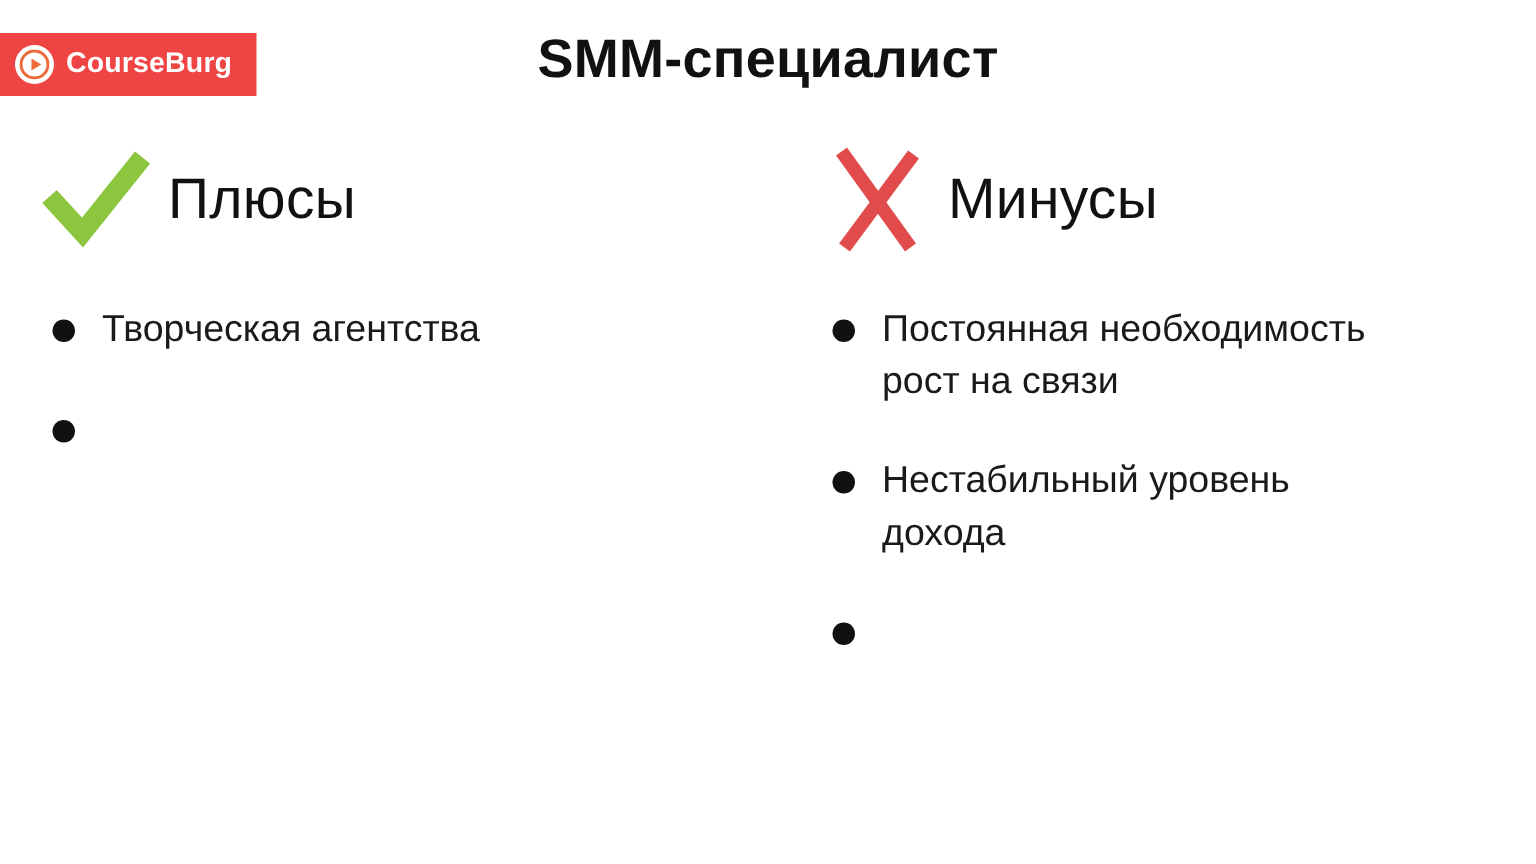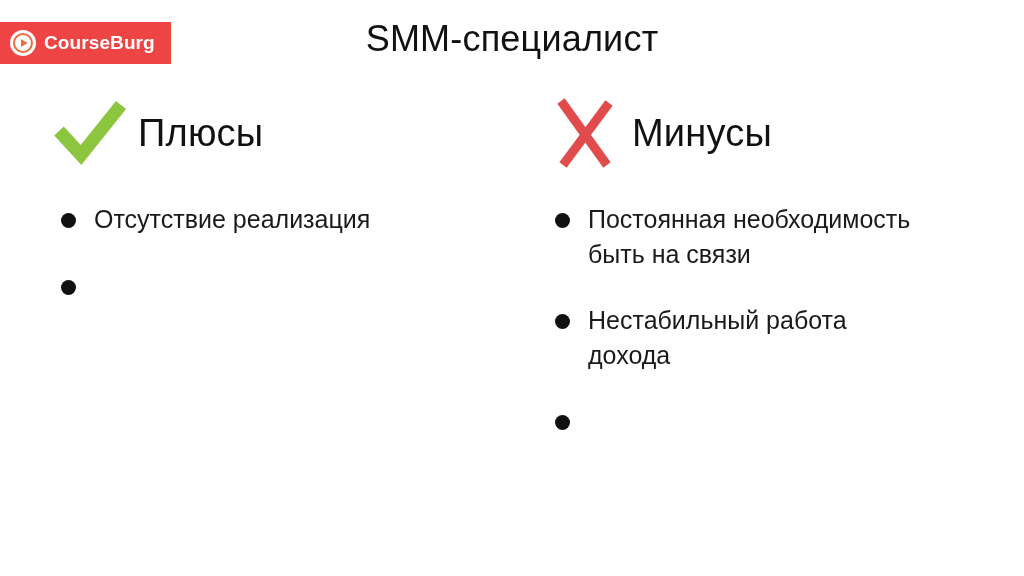--- a/index.html
+++ b/index.html
@@ -49,37 +49,37 @@
   }
 
   
   .page-title {
     position: absolute;
     top: 18px;
     left: 0;
     width: 1024px;
     text-align: center;
     font-size: 36px;
-    font-weight: normal;
+    font-weight: bold;
     color: #111111;
     letter-spacing: 0.2px;
   }
 
   
   .columns {
     position: absolute;
     top: 90px;
     left: 0;
     width: 1024px;
     display: flex;
   }
   .column {
     box-sizing: border-box;
   }
-  .col-pros { width: 520px; padding-left: 42px; text-align: center; }
+  .col-pros { width: 520px; padding-left: 16px; text-align: center; }
   .col-cons { width: 504px; padding-left: 16px; }
 
   .col-head {
     display: flex;
     align-items: center;
     height: 86px;
   }
   .col-mark {
     width: 96px;
     flex: none;
@@ -152,21 +152,21 @@
           <path d="M10 34 L32 58 L72 8" fill="none" stroke="#8CC63E" stroke-width="13" stroke-linecap="butt" stroke-linejoin="miter"></path>
         </svg>
       </span>
       <span class="col-title">Плюсы</span>
     </div>
     <ul class="list">
       <li class="list-item">
         <span class="bullet">
             <i></i>
           </span>
-        <span class="item-text">Отсутствие реализация</span>
+        <span class="item-text">Творческая агентства</span>
       </li>
       <li class="list-item">
         <span class="bullet">
             <i></i>
           </span>
       </li>
     </ul>
   </div>
 
   <div class="column col-cons">
@@ -178,27 +178,27 @@
         </svg>
       </span>
       <span class="col-title">Минусы</span>
     </div>
     <ul class="list">
       <li class="list-item">
         <span class="bullet">
             <i></i>
           </span>
         <span class="item-text">Постоянная необходимость
-быть на связи</span>
-      </li>
-      <li class="list-item">
-        <span class="bullet">
-            <i></i>
-          </span>
-        <span class="item-text">Нестабильный работа
+рост на связи</span>
+      </li>
+      <li class="list-item">
+        <span class="bullet">
+            <i></i>
+          </span>
+        <span class="item-text">Нестабильный уровень
 дохода</span>
       </li>
       <li class="list-item">
         <span class="bullet">
             <i></i>
           </span>
       </li>
     </ul>
   </div>
 

